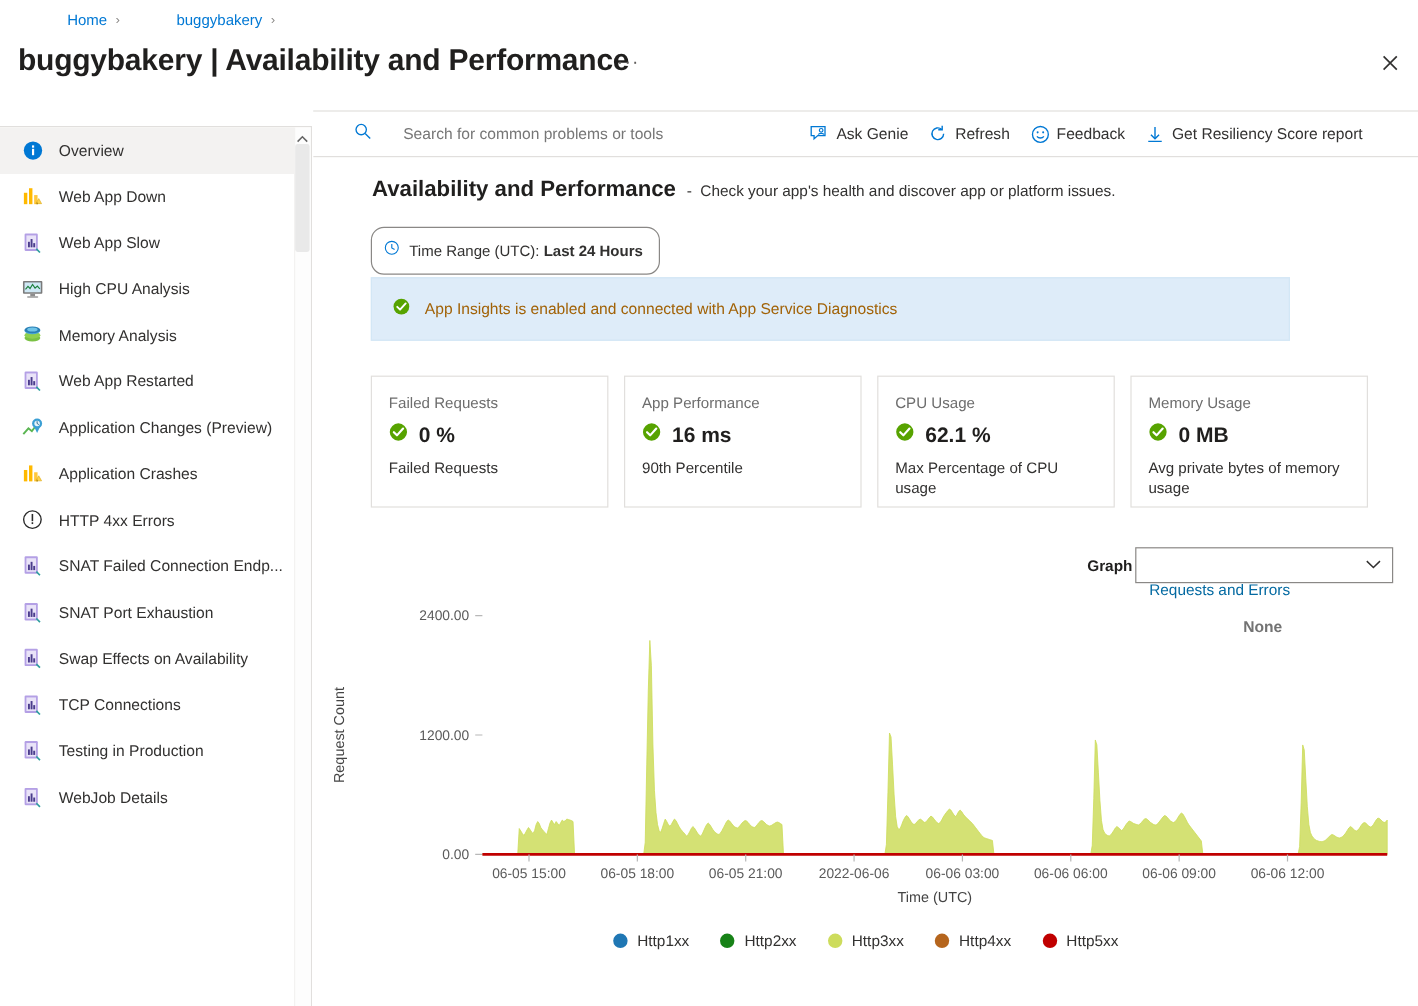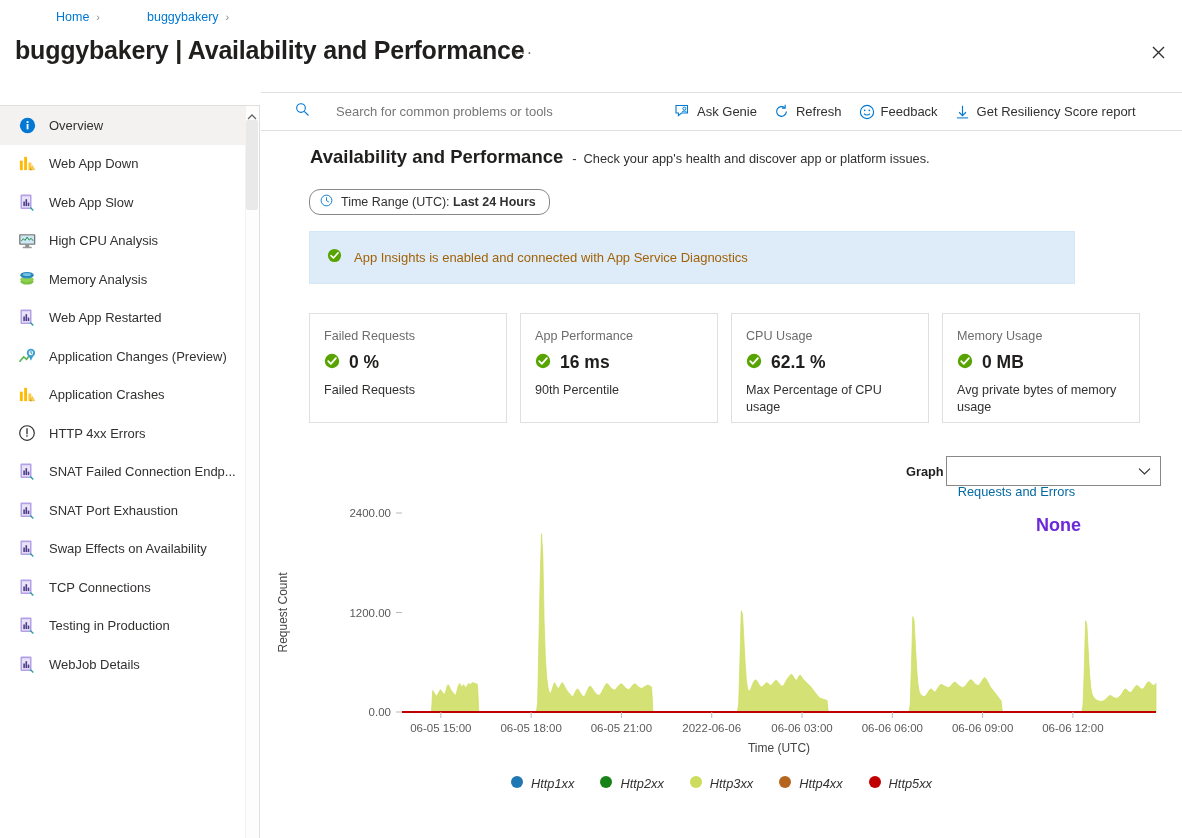--- a/index.html
+++ b/index.html
@@ -113,21 +113,21 @@
     position: absolute; left: 49px; top: 53px;
     display: flex; align-items: baseline; gap: 0px;
   }
   #section-title { font-size: 18.5px; font-weight: 600; color: #201f1e; }
   #section-dash { font-size: 13px; color: #323130; margin: 0 7px 0 9px; }
   #section-sub { font-size: 12.8px; color: #323130; }
 
   
   #time-pill {
     position: absolute; left: 48px; top: 96px;
-    height: 26px; padding: 0 13px 0 10px;
+    height: 40px; padding: 0 13px 0 10px;
     border: 1px solid #8a8886; border-radius: 11px;
     display: flex; align-items: center; gap: 8px;
     background: #ffffff; cursor: pointer;
   }
   #time-pill-label { font-size: 12.5px; color: #323130; }
   #time-pill-label b { font-weight: 700; }
 
   
   #info-banner {
     position: absolute; left: 48px; top: 138px;
@@ -161,31 +161,31 @@
     border: 1px solid #8a8886; background: #fff;
     display: flex; align-items: center; justify-content: space-between;
     padding: 0 9px 0 11px; cursor: pointer;
   }
   #graph-dropdown-value { font-size: 12.8px; color: #0369a1; margin-top: 40px; }
 
   
   #chart-wrap { position: absolute; left: 0px; top: 400px; width: 921px; height: 330px; }
   #chart-none-link {
     position: absolute; left: 775px; top: 22px;
-    font-size: 18px; color: #6d28d9; cursor: pointer; font-weight: 600;
+    font-size: 13px; color: #737373; cursor: pointer; font-weight: 600;
   }
   #chart-svg { position: absolute; left: 0; top: 0; }
   .axis-text { font-size: 11.5px; fill: #5a5a5a; font-family: "Liberation Sans", sans-serif; }
   .axis-title { font-size: 12px; fill: #444444; font-family: "Liberation Sans", sans-serif; }
 
   #legend {
     position: absolute; left: 0px; top: 283px; width: 921px;
     display: flex; justify-content: center; align-items: center; gap: 26px;
   }
-  .legend-item { display: flex; align-items: flex-start; gap: 8px; cursor: pointer; font-style: italic; }
+  .legend-item { display: flex; align-items: center; gap: 8px; cursor: pointer; }
   .legend-dot { width: 12px; height: 12px; border-radius: 50%; }
   .legend-label { font-size: 12.8px; color: #323130; }
 </style>
 </head>
 <body>
 
 <div id="breadcrumb">
   <span class="crumb">Home</span>
   <span class="sep">›</span>
   <span class="crumb">buggybakery</span>

